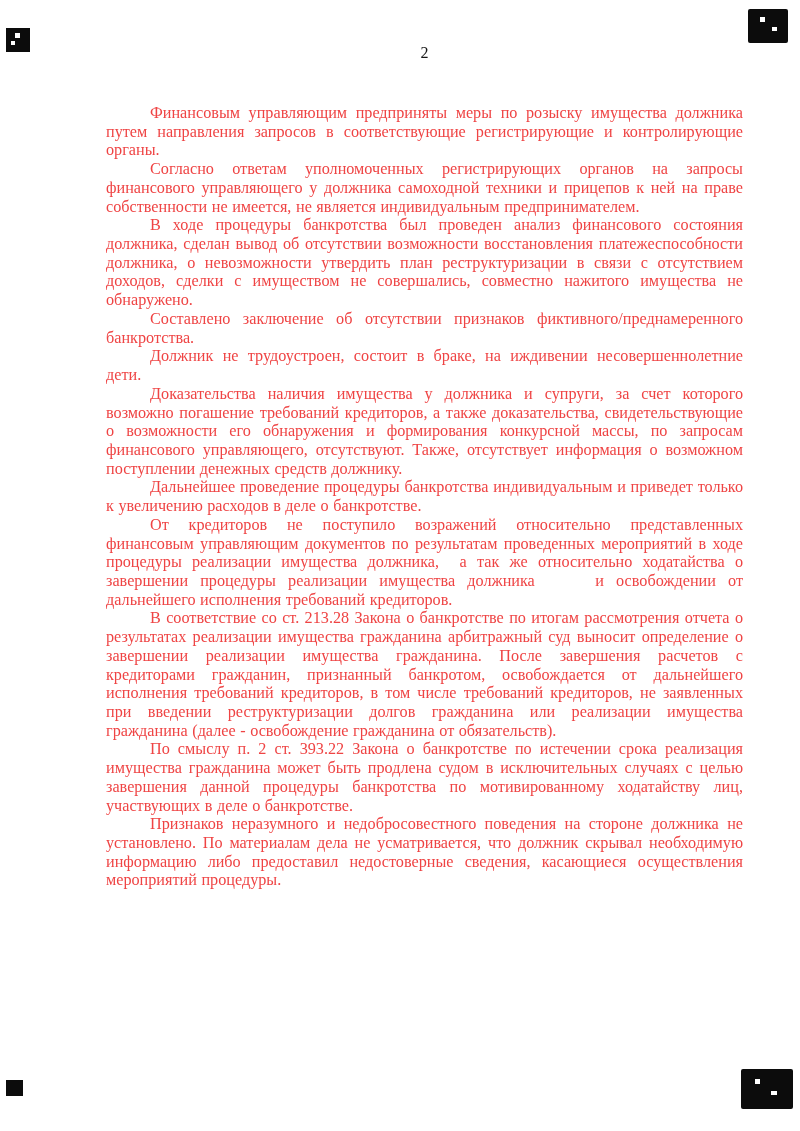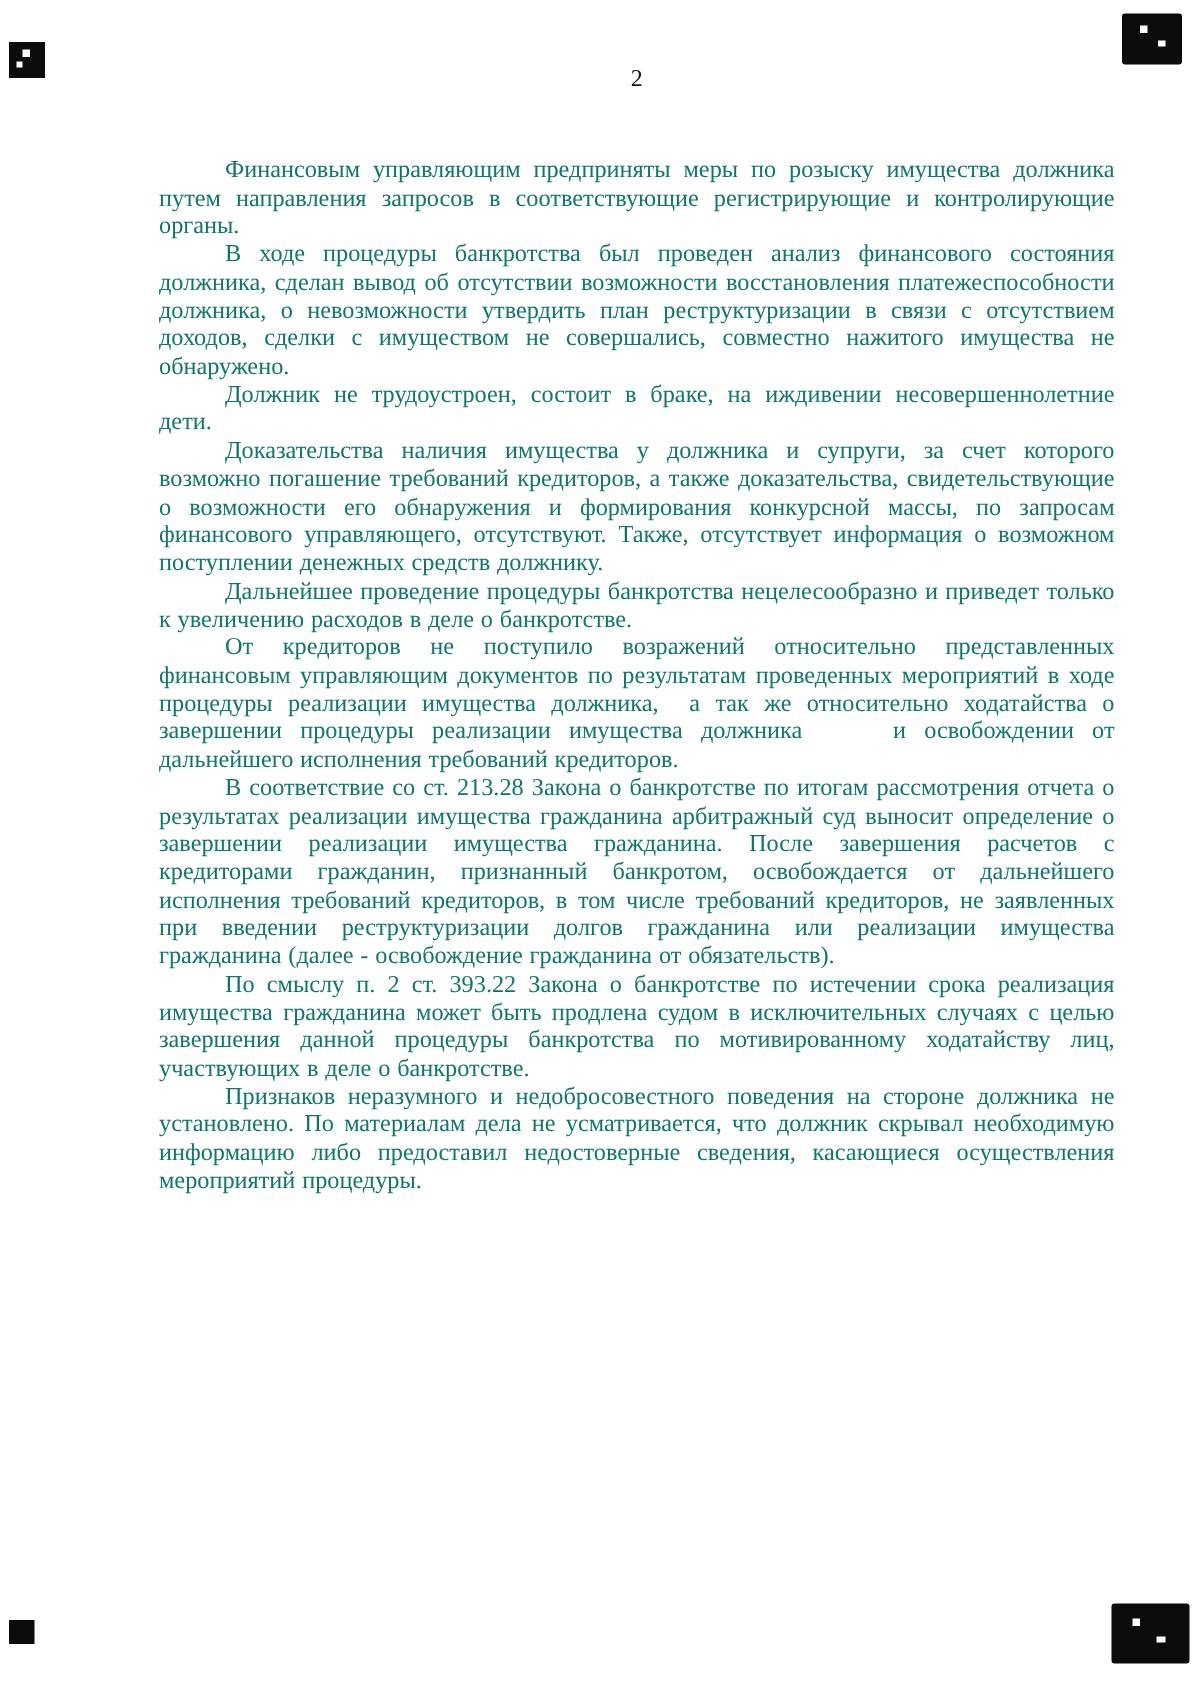--- a/index.html
+++ b/index.html
@@ -27,21 +27,21 @@
     color: #161616;
   }
   .doc-text {
     position: absolute;
     top: 104px;
     left: 106px;
     width: 637px;
     font-size: 16.2px;
     line-height: 18.72px;
     text-align: justify;
-    color: #0f766e;
+    color: #ef4444;
   }
   .doc-text p.para {
     margin: 0;
     padding: 0;
     text-indent: 44px;
     word-spacing: 0.5px;
   }
   
   .corner-mark {
     position: absolute;
@@ -78,23 +78,25 @@
   <div class="corner-mark mark-bl"></div>
   <div class="corner-mark mark-br">
     <span class="inner-dot d1"></span>
     <span class="inner-dot d2"></span>
   </div>
 
   <div class="page-number">2</div>
 
   <div class="doc-text">
       <p class="para">Финансовым управляющим предприняты меры по розыску имущества должника путем направления запросов в соответствующие регистрирующие и контролирующие органы.</p>
+      <p class="para">Согласно ответам уполномоченных регистрирующих органов на запросы финансового управляющего у должника самоходной техники и прицепов к ней на праве собственности не имеется, не является индивидуальным предпринимателем.</p>
       <p class="para">В ходе процедуры банкротства был проведен анализ финансового состояния должника, сделан вывод об отсутствии возможности восстановления платежеспособности должника, о невозможности утвердить план реструктуризации в связи с отсутствием доходов, сделки с имуществом не совершались, совместно нажитого имущества не обнаружено.</p>
+      <p class="para">Составлено заключение об отсутствии признаков фиктивного/преднамеренного банкротства.</p>
       <p class="para">Должник не трудоустроен, состоит в браке, на иждивении несовершеннолетние дети.</p>
       <p class="para">Доказательства наличия имущества у должника и супруги, за счет которого возможно погашение требований кредиторов, а также доказательства, свидетельствующие о возможности его обнаружения и формирования конкурсной массы, по запросам финансового управляющего, отсутствуют. Также, отсутствует информация о возможном поступлении денежных средств должнику.</p>
-      <p class="para">Дальнейшее проведение процедуры банкротства нецелесообразно и приведет только к увеличению расходов в деле о банкротстве.</p>
+      <p class="para">Дальнейшее проведение процедуры банкротства индивидуальным и приведет только к увеличению расходов в деле о банкротстве.</p>
       <p class="para">От кредиторов не поступило возражений относительно представленных финансовым управляющим документов по результатам проведенных мероприятий в ходе процедуры реализации имущества должника,&nbsp; а так же относительно ходатайства о завершении процедуры реализации имущества должника &nbsp;&nbsp;&nbsp;&nbsp;и освобождении от дальнейшего исполнения требований кредиторов.</p>
       <p class="para">В соответствие со ст. 213.28 Закона о банкротстве по итогам рассмотрения отчета о результатах реализации имущества гражданина арбитражный суд выносит определение о завершении реализации имущества гражданина. После завершения расчетов с кредиторами гражданин, признанный банкротом, освобождается от дальнейшего исполнения требований кредиторов, в том числе требований кредиторов, не заявленных при введении реструктуризации долгов гражданина или реализации имущества гражданина (далее - освобождение гражданина от обязательств).</p>
       <p class="para">По смыслу п. 2 ст. 393.22 Закона о банкротстве по истечении срока реализация имущества гражданина может быть продлена судом в исключительных случаях с целью завершения данной процедуры банкротства по мотивированному ходатайству лиц, участвующих в деле о банкротстве.</p>
       <p class="para">Признаков неразумного и недобросовестного поведения на стороне должника не установлено. По материалам дела не усматривается, что должник скрывал необходимую информацию либо предоставил недостоверные сведения, касающиеся осуществления мероприятий процедуры.</p>
     </div>
 
 </div>
 
 </body></html>

